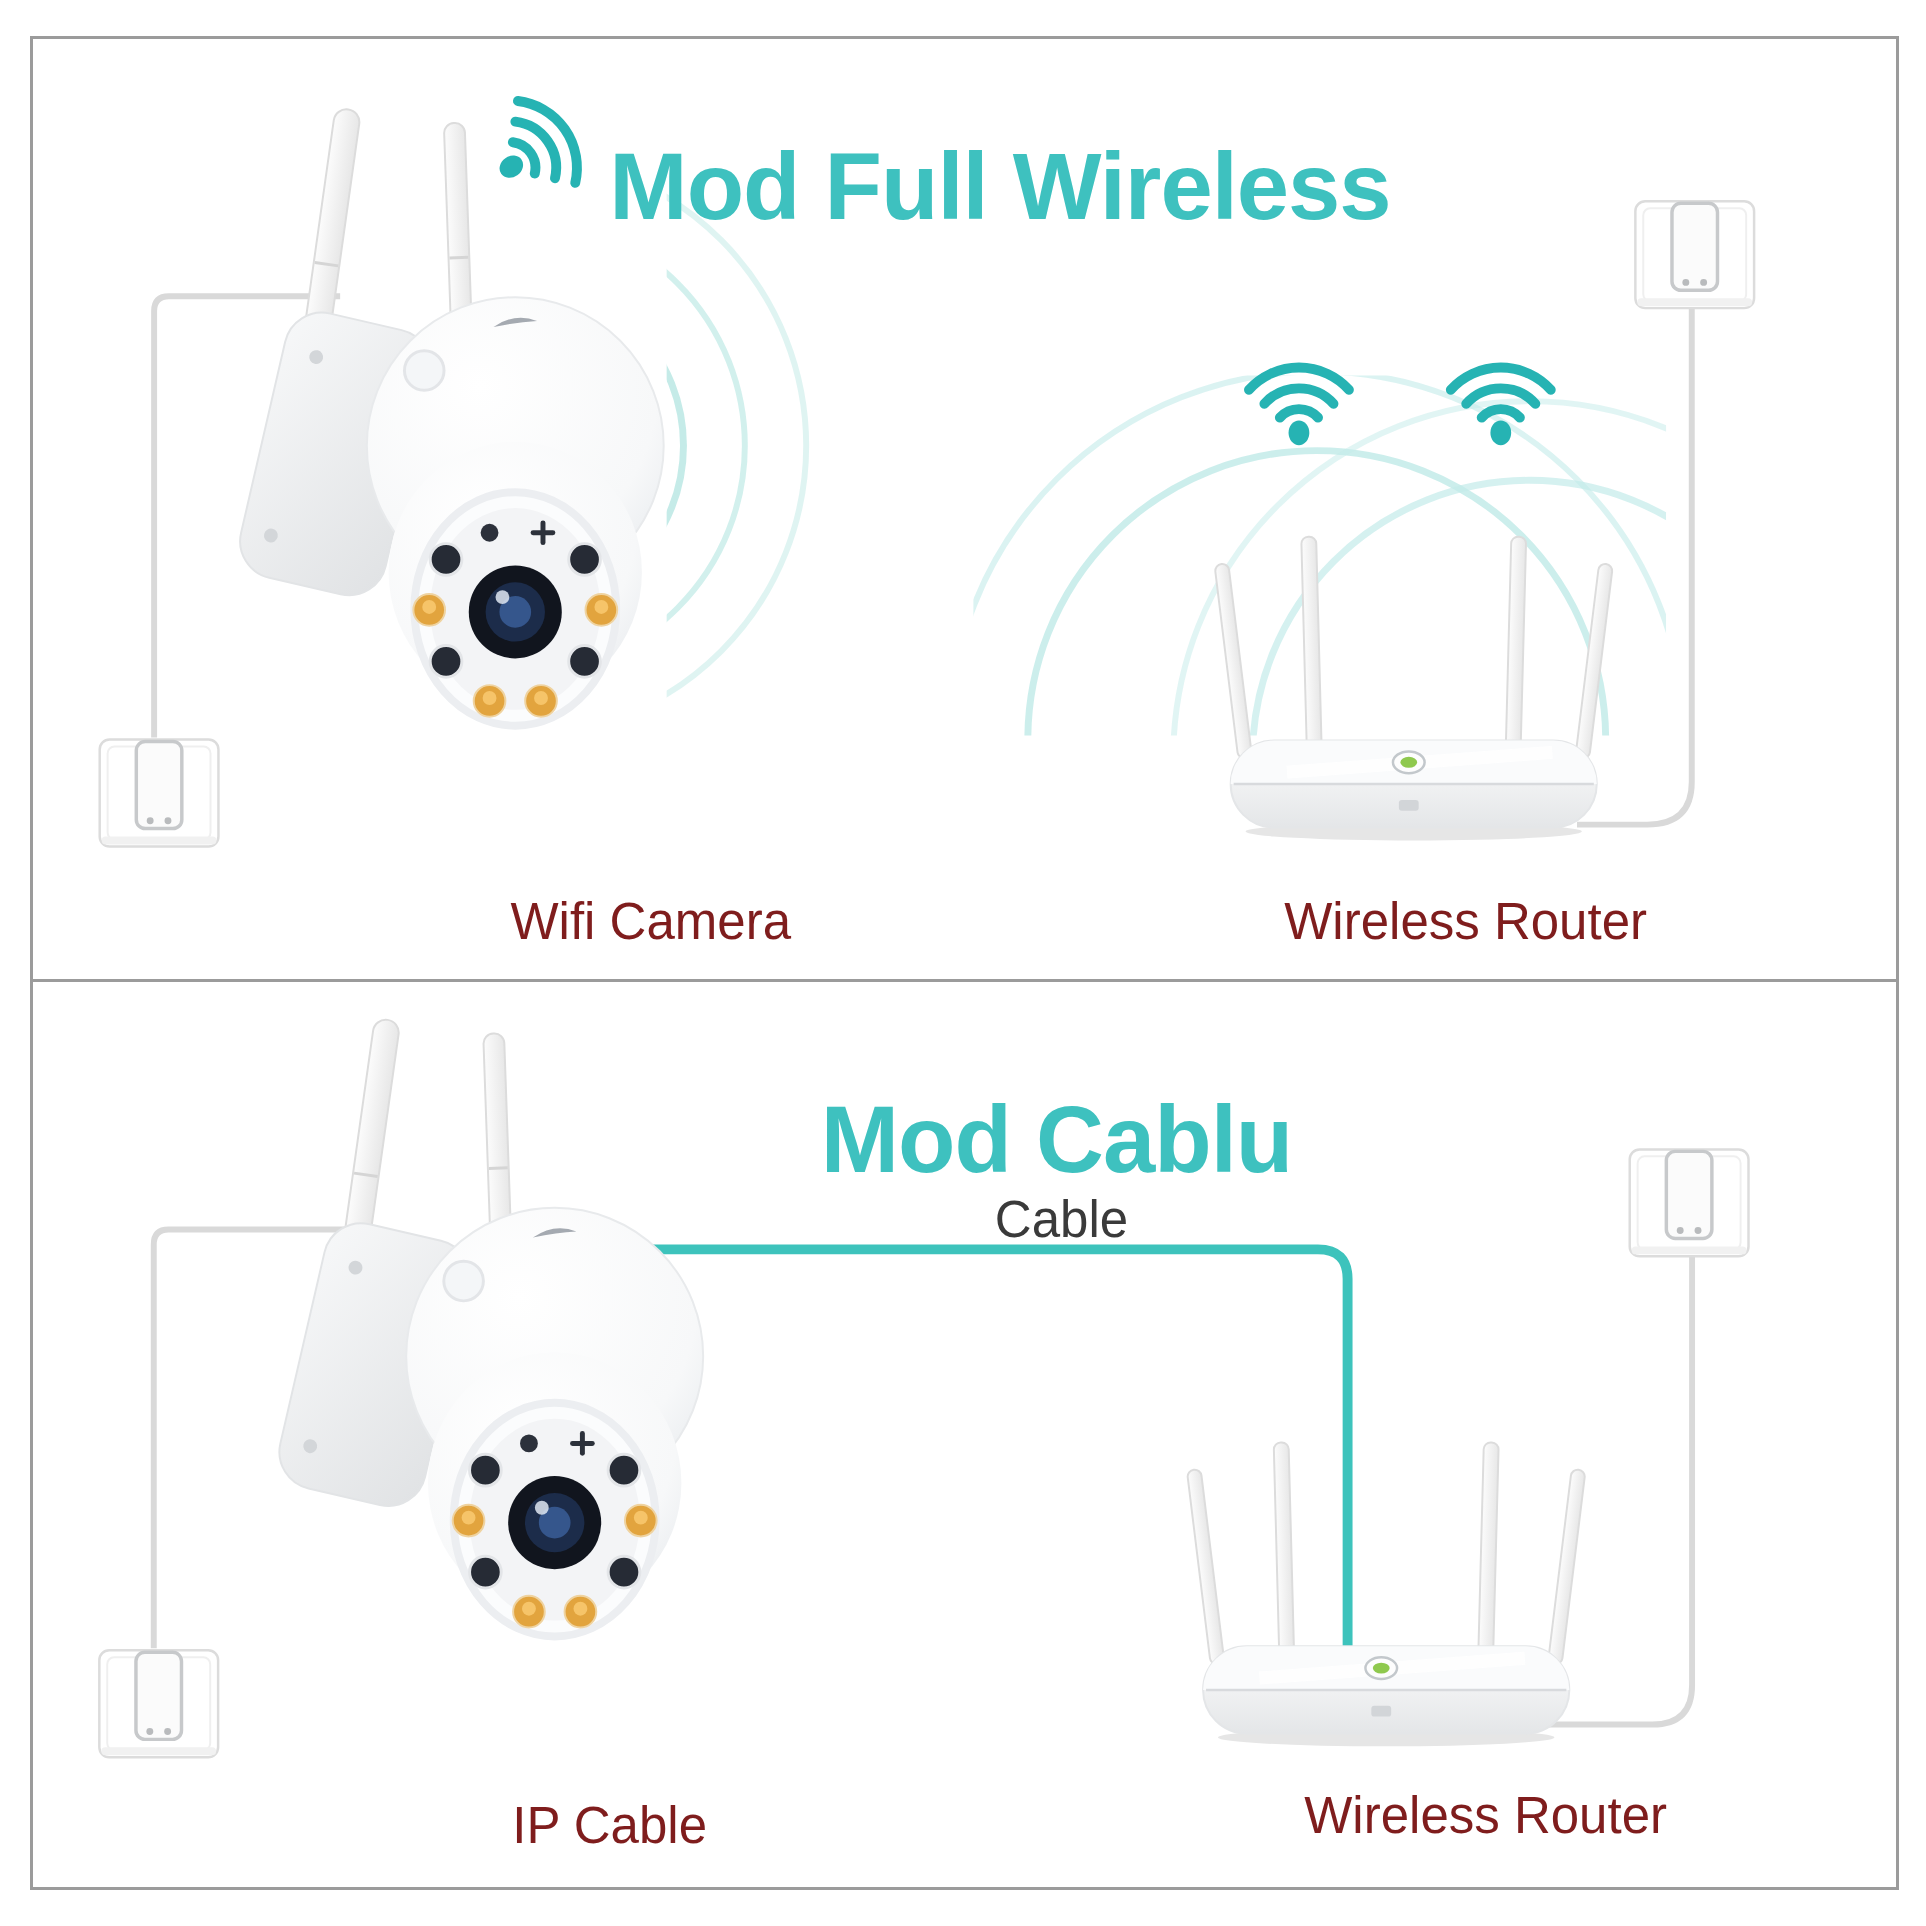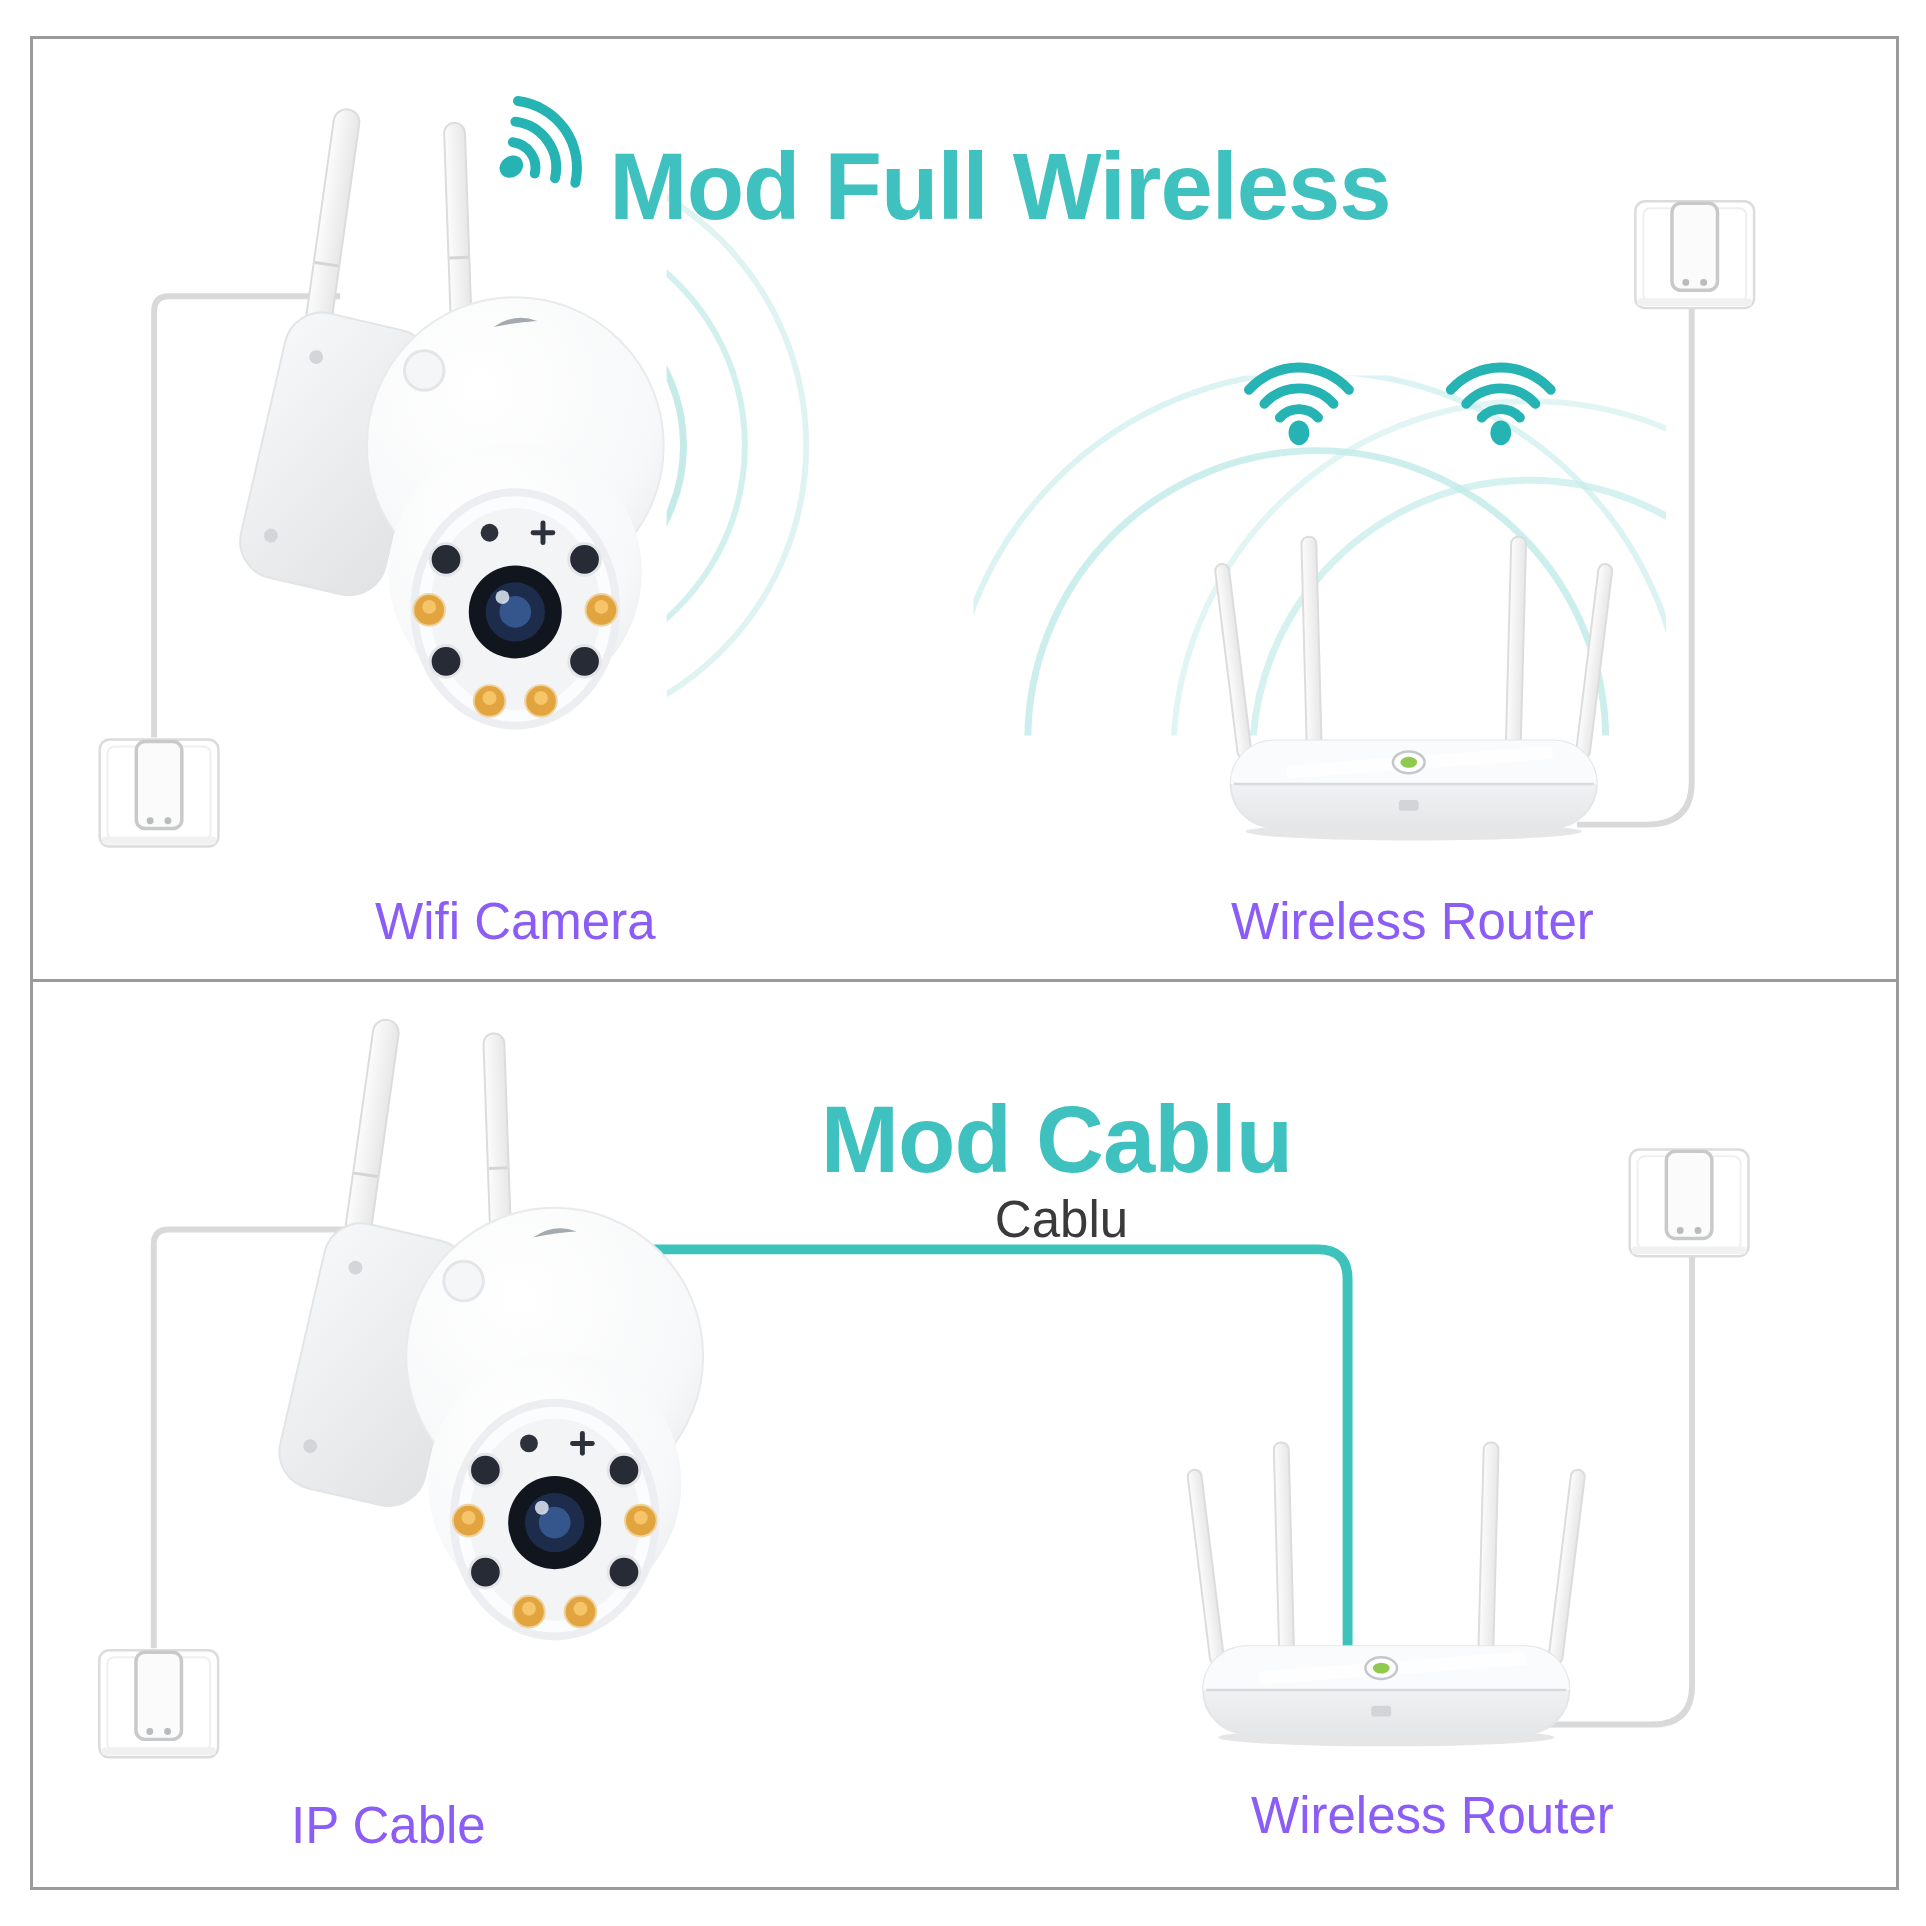--- a/index.html
+++ b/index.html
@@ -7,22 +7,22 @@
   .stage{position:relative;width:1927px;height:1927px;background:#ffffff;overflow:hidden;}
   .panel{position:absolute;left:30px;width:1869px;background:#ffffff;
          border:3px solid #9b9b9b;box-sizing:border-box;}
   .panel-1{top:36px;height:946px;}
   .panel-2{top:979px;height:911px;}
   .scene{position:absolute;left:0;top:0;width:100%;height:100%;display:block;}
   .panel-title{position:absolute;left:0;right:0;text-align:center;
                font-weight:bold;color:#3ec1bf;letter-spacing:-1px;margin-left:16px;}
   .panel-1 .panel-title{top:16px;font-size:94px;padding-left:55px;}
   .panel-2 .panel-title{top:26px;font-size:94px;padding-left:168px;}
-  .device-label{position:absolute;width:416px;text-align:left;
-                font-size:51px;color:#8b5cf6;}
+  .device-label{position:absolute;width:416px;text-align:right;
+                font-size:51px;color:#7f1d1d;}
   .cable-label{position:absolute;width:317px;text-align:center;
                font-size:51px;color:#3a3a3a;}
   .hidden-defs{position:absolute;width:0;height:0;overflow:hidden;}
 </style>
 </head>
 <body>
 
 <svg class="hidden-defs" xmlns="http://www.w3.org/2000/svg" aria-hidden="true">
   <defs>
     <linearGradient id="gAnt" x1="0" y1="0" x2="1" y2="0">
@@ -177,19 +177,19 @@
 
       <path d="M1676 230 V710 Q1676 750 1636 750 H1530" fill="none" stroke="#d9d9d9" stroke-width="6"></path>
 
       <use href="#sym-outlet" transform="translate(65 673)"></use>
       <use href="#sym-outlet" transform="translate(1611 167)"></use>
       <use href="#sym-camera" transform="translate(277 38)"></use>
       <use href="#sym-router" transform="translate(1177 431)"></use>
     </svg>
 
     <h2 class="panel-title">Mod Cablu</h2>
-    <div class="cable-label" style="left:870px;top:208px;">Cablu</div>
+    <div class="cable-label" style="left:870px;top:208px;">Cable</div>
     <div class="device-label" style="left:258px;top:814px;">IP Cable</div>
     <div class="device-label" style="left:1218px;top:804px;">Wireless Router</div>
   </section>
 
 </div>
 
 
 </body></html>

